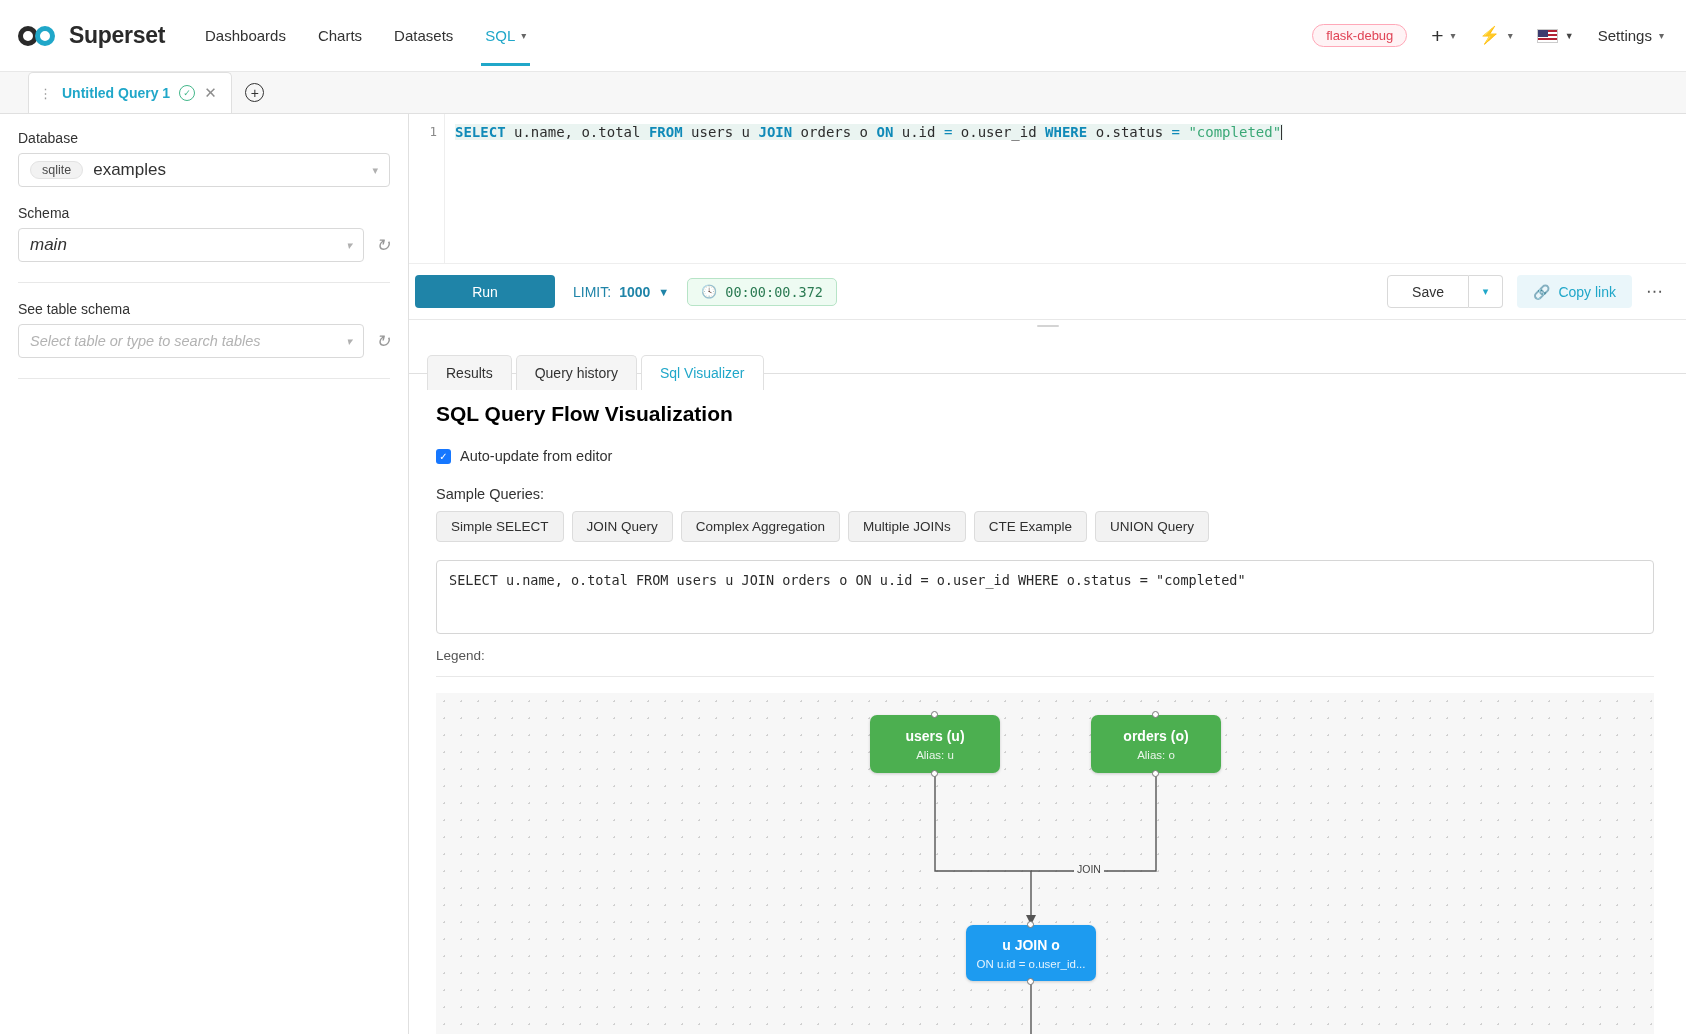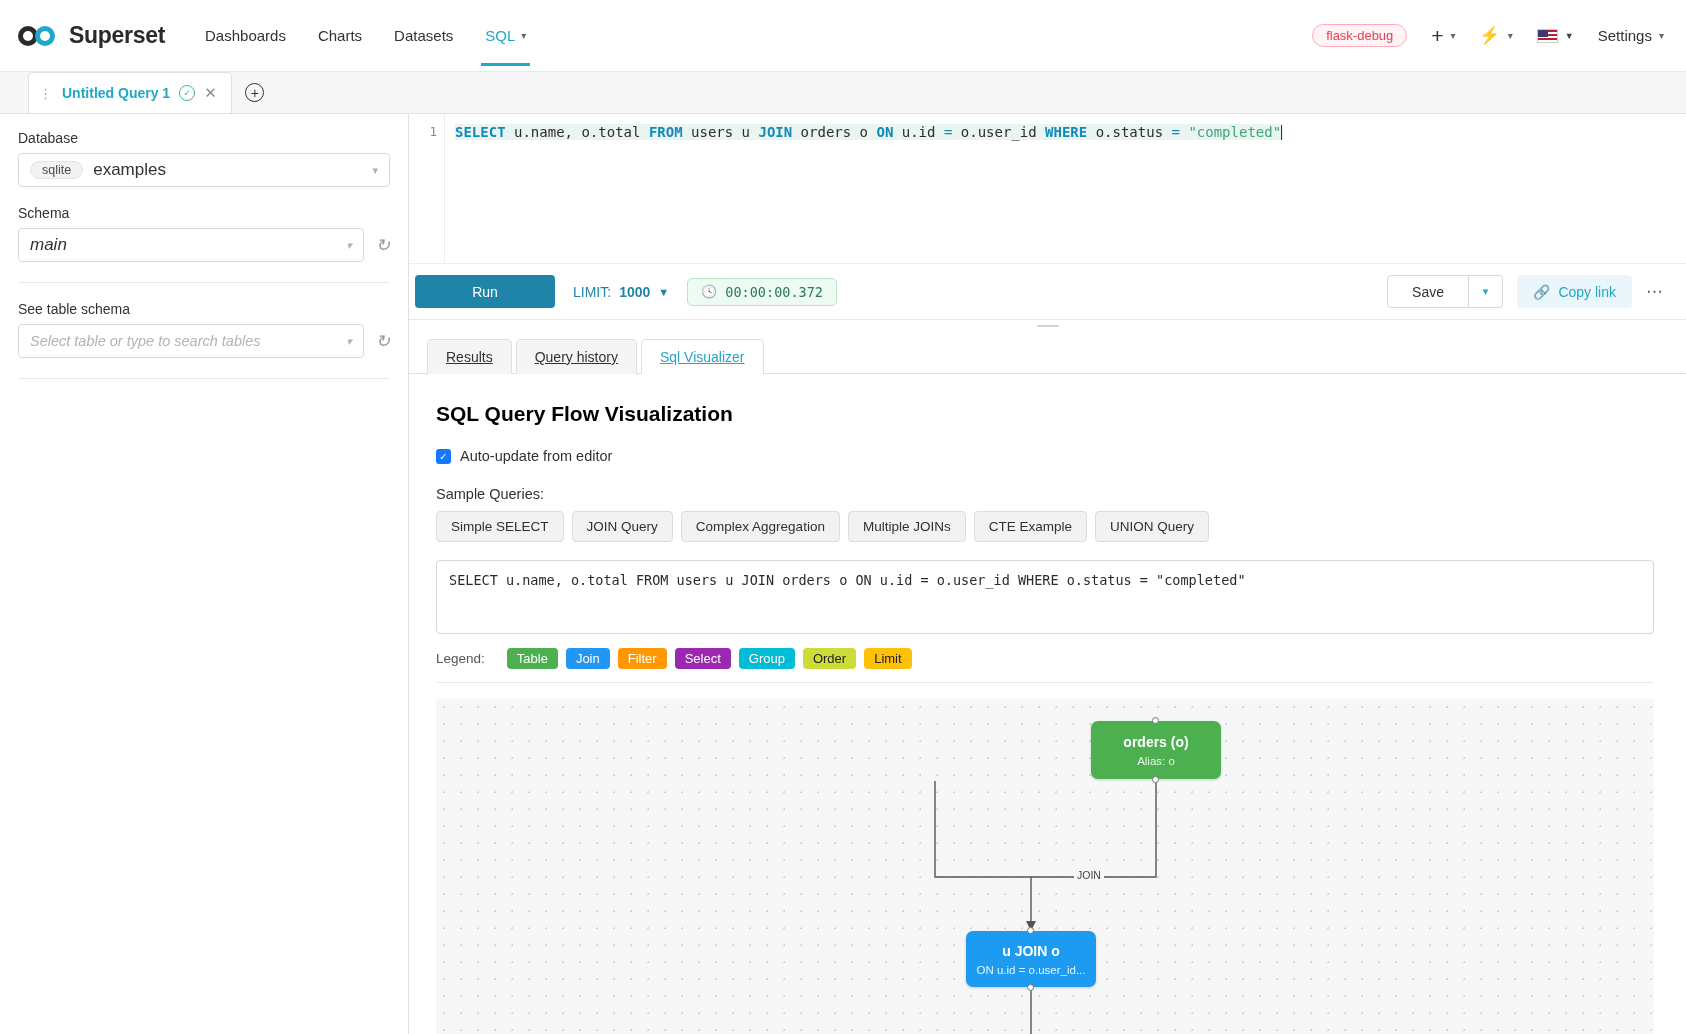--- a/index.html
+++ b/index.html
@@ -147,21 +147,21 @@
   }
   .kebab { color:#555; font-size:17px; cursor:pointer; letter-spacing:1px;}
   .grabber { height:12px; display:flex;align-items:center;justify-content:center;background:#fff;}
   .grabber i { display:block; width:22px;height:2px;background:#d4d4d4;border-radius:1px;}
 
   
   .rtabs { display:flex; gap:4px; padding: 6px 0 0 18px; background:#fff; border-bottom:1px solid #e0e0e0;}
   .rtab {
     padding: 9px 18px; font-size:14px; color:#323232; background:#f5f5f5;
     border:1px solid #e0e0e0; border-bottom:none; border-radius:5px 5px 0 0; cursor:pointer;
-    position:relative; top:1px;text-decoration:underline;
+    position:relative; top:17px;
   }
   .rtab.active { background:#fff; color:#20a7c9; }
 
   
   .viz { flex:1; overflow:hidden; padding: 28px 24px 0 24px; background:#fff;}
   .viz-title { font-size:21px; font-weight:bold; color:#000000; margin: 0 0 22px 3px;}
   .chk-row { display:flex; align-items:center; gap:9px; margin: 0 0 22px 3px; cursor:pointer;}
   .chk {
     width:15px;height:15px;border-radius:3px;background:#1677ff;
     display:flex;align-items:center;justify-content:center;color:#fff;font-size:10px;
@@ -172,21 +172,21 @@
   .sq-btn {
     padding:7px 14px; background:#f2f2f2; border:1px solid #dcdcdc; border-radius:4px;
     font-size:13.5px; color:#303030; cursor:pointer; font-family:inherit;
   }
   .sql-textarea {
     width: 1218px; height: 74px; border:1px solid #d6d6d6; border-radius:4px;
     padding: 10px 12px; font-family:"DejaVu Sans Mono", monospace; font-size:13.5px;
     color:#2b2b2b; resize:none; margin: 0 0 14px 3px; background:#fff; display:block;
     line-height:1.45;
   }
-  .legend-row { display:flex; align-items:center; gap:20px; margin: 0 0 13px 3px;}
+  .legend-row { display:flex; align-items:center; gap:12px; margin: 0 0 13px 3px;}
   .legend-lbl { font-size:13.5px; color:#555; margin-right:2px;}
   .lg {
     padding:3px 10px; border-radius:4px; font-size:13px; color:#fff; font-weight:normal;
   }
   .legend-sep { height:1px; background:#e8e8e8; width:1218px; margin: 0 0 16px 3px;}
 
   
   .canvas {
     position:relative; width:1218px; height:360px; margin-left:3px;
     background-color:#f7f7f7;
@@ -380,40 +380,37 @@
           <button class="sq-btn">Complex Aggregation</button>
           <button class="sq-btn">Multiple JOINs</button>
           <button class="sq-btn">CTE Example</button>
           <button class="sq-btn">UNION Query</button>
         </div>
 
       <textarea class="sql-textarea" style="">SELECT u.name, o.total FROM users u JOIN orders o ON u.id = o.user_id WHERE o.status = "completed"</textarea>
 
       <div class="legend-row">
         <span class="legend-lbl">Legend:</span>
-        <span id="legend-items" style="display:flex;gap:8px;">
-            <span class="lg" style="background: rgb(76, 175, 80);">Table</span>
-            <span class="lg" style="background: rgb(33, 150, 243);">Join</span>
-            <span class="lg" style="background: rgb(255, 152, 0);">Filter</span>
-            <span class="lg" style="background: rgb(156, 39, 176);">Select</span>
-            <span class="lg" style="background: rgb(0, 188, 212);">Group</span>
-            <span class="lg" style="background: rgb(205, 220, 57); color: rgb(34, 34, 34);">Order</span>
-            <span class="lg" style="background: rgb(255, 193, 7); color: rgb(34, 34, 34);">Limit</span>
-          </span>
       </div>
       <div class="legend-sep"></div>
 
       <div class="canvas" id="canvas">
         <svg width="1218" height="360" style="position:absolute;left:0;top:0;">
           <path d="M499,82 L499,178 L595,178 L595,228" stroke="#555" stroke-width="1.4" fill="none"></path>
           <path d="M720,82 L720,178 L595,178" stroke="#555" stroke-width="1.4" fill="none"></path>
           <polygon points="595,232 590,222 600,222" fill="#555"></polygon>
           <path d="M595,290 L595,360" stroke="#555" stroke-width="1.4" fill="none"></path>
         </svg>
         <span class="edge-lbl" style="left:638px;top:170px;">JOIN</span>
+      <div class="node" style="left: 434px; top: 22px; width: 130px; height: 58px; background: rgb(76, 175, 80);">
+            <span class="handle top"></span>
+            <span class="t">users (u)</span>
+            <span class="s">Alias: u</span>
+            <span class="handle bot"></span>
+          </div>
           <div class="node" style="left: 655px; top: 22px; width: 130px; height: 58px; background: rgb(76, 175, 80);">
             <span class="handle top"></span>
             <span class="t">orders (o)</span>
             <span class="s">Alias: o</span>
             <span class="handle bot"></span>
           </div>
           <div class="node" style="left: 530px; top: 232px; width: 130px; height: 56px; background: rgb(29, 155, 240);">
             <span class="handle top"></span>
             <span class="t">u JOIN o</span>
             <span class="s">ON u.id = o.user_id...</span>

